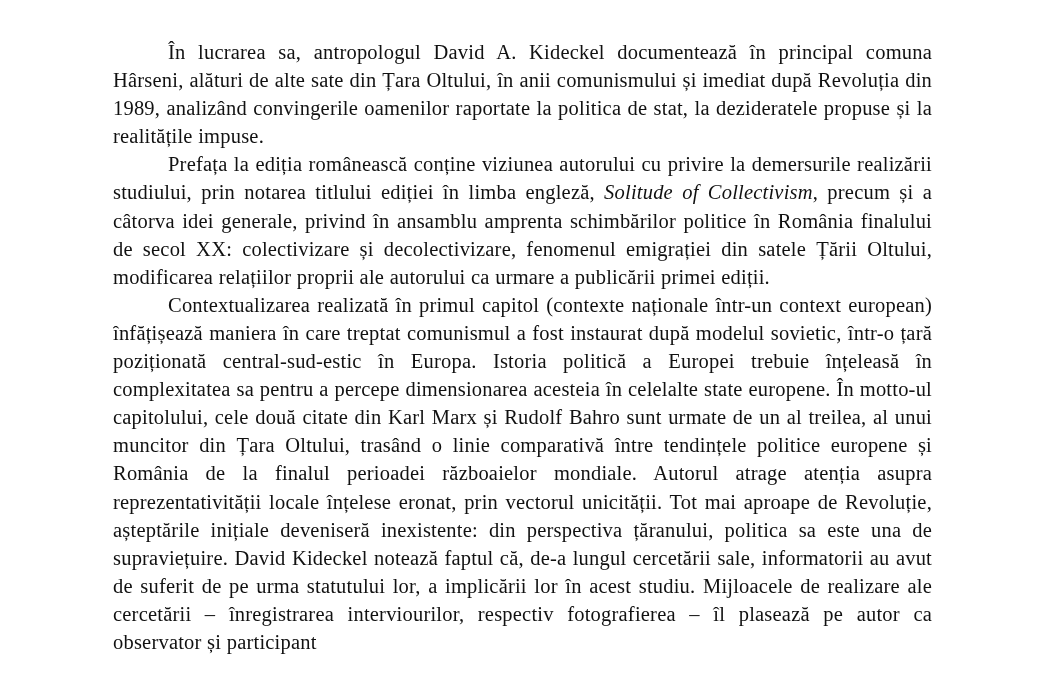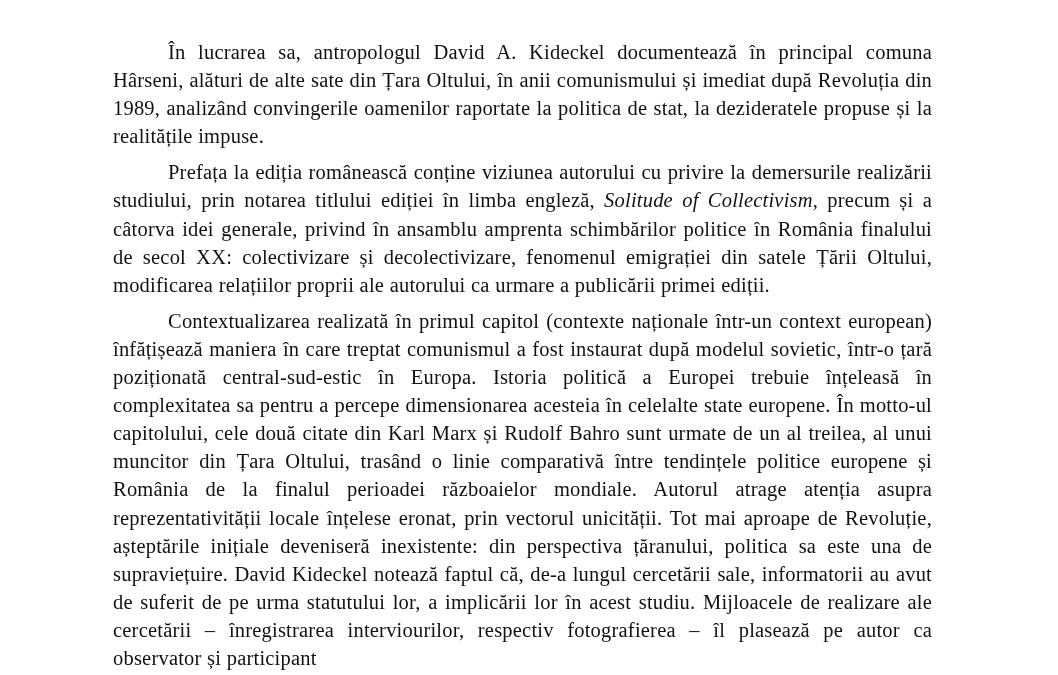--- a/index.html
+++ b/index.html
@@ -35,21 +35,21 @@
     text-justify: inter-word;
     text-indent: 55px;
     font-size: 20.5px;
     line-height: 28.1px;
     letter-spacing: 0.01em;
     word-spacing: 0.01em;
     hyphens: none;
     -webkit-hyphens: none;
   }
   p.para + p.para {
-    margin-top: 8px;
+    margin-top: 0;
   }
   .title-italic {
     font-style: italic;
   }
   
   .clip {
     overflow: hidden;
   }
 </style>
 </head>

